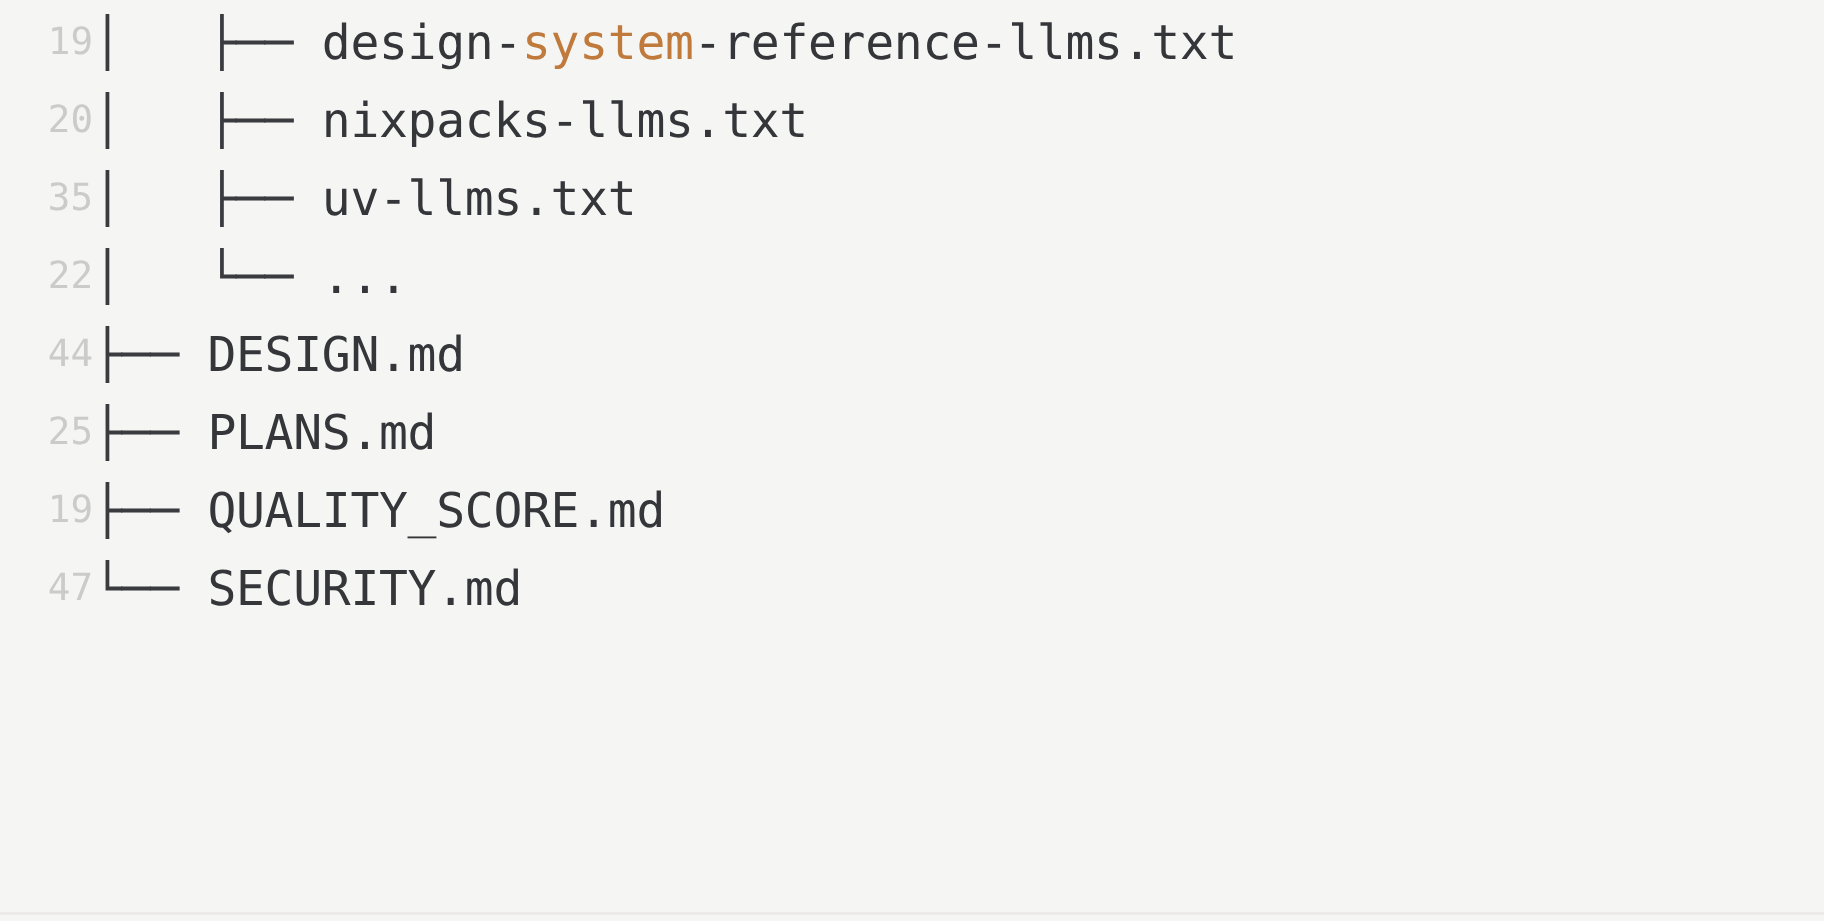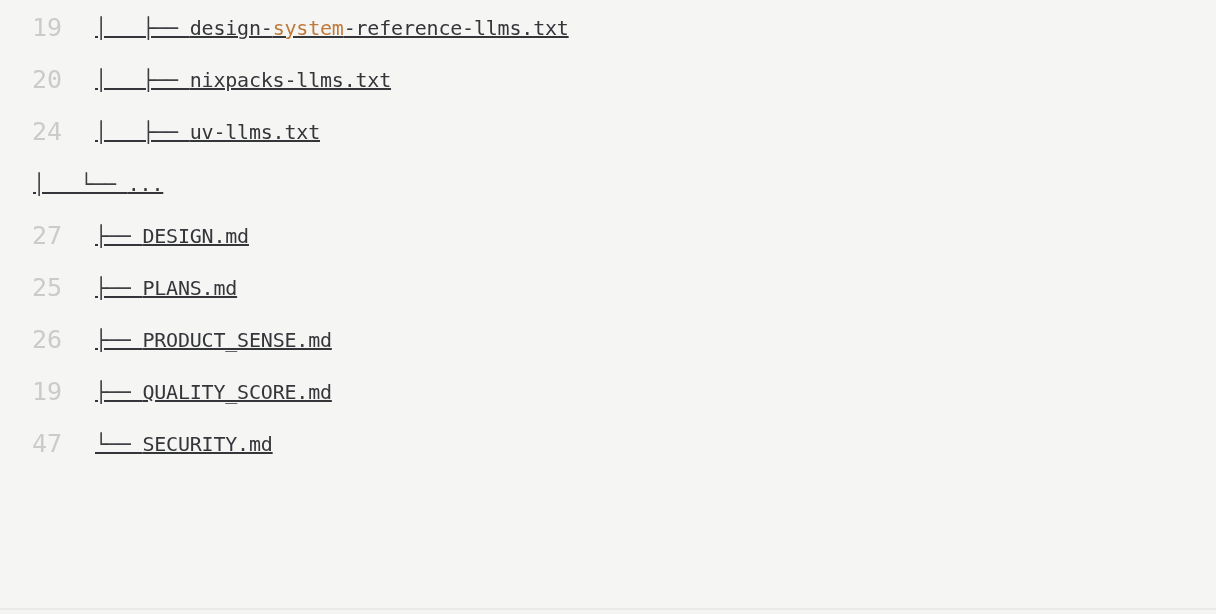--- a/index.html
+++ b/index.html
@@ -47,47 +47,44 @@
     padding-right: 0;
     color: #cbcbc9;
     font-size: 25px;
     font-family: "DejaVu Sans Mono", "Liberation Mono", monospace;
     letter-spacing: 0px;
     user-select: none;
   }
 
   .line-content {
     flex: 1 1 auto;
-    margin-left: 33px;
     color: #35363a;
-    font-size: 20px;
+    font-size: 32px;
     font-family: "DejaVu Sans Mono", "Liberation Mono", monospace;
     letter-spacing: -0.2px;
     white-space: pre;
-    text-decoration: underline;
   }
 
   .tok-tree {
     color: #3a3b3e;
   }
   .tok-plain {
     color: #35363a;
   }
   .tok-accent {
     color: #bf7a3c;
   }
 </style>
 </head>
 <body>
 
 <div id="code-viewer">
   <div id="code-lines">
       <div class="code-line"><span class="line-number">19</span><span class="line-content"><span class="tok-tree">│   ├── </span><span class="tok-plain">design-</span><span class="tok-accent">system</span><span class="tok-plain">-reference-llms.txt</span></span></div>
       <div class="code-line"><span class="line-number">20</span><span class="line-content"><span class="tok-tree">│   ├── </span><span class="tok-plain">nixpacks-llms.txt</span></span></div>
-      <div class="code-line"><span class="line-number">24</span><span class="line-content"><span class="tok-tree">│   ├── </span><span class="tok-plain">uv-llms.txt</span></span></div>
-      <div class="code-line"><span class="line-content"><span class="tok-tree">│   └── </span><span class="tok-plain">...</span></span></div>
-      <div class="code-line"><span class="line-number">27</span><span class="line-content"><span class="tok-tree">├── </span><span class="tok-plain">DESIGN.md</span></span></div>
+      <div class="code-line"><span class="line-number">35</span><span class="line-content"><span class="tok-tree">│   ├── </span><span class="tok-plain">uv-llms.txt</span></span></div>
+      <div class="code-line"><span class="line-number">22</span><span class="line-content"><span class="tok-tree">│   └── </span><span class="tok-plain">...</span></span></div>
+      <div class="code-line"><span class="line-number">44</span><span class="line-content"><span class="tok-tree">├── </span><span class="tok-plain">DESIGN.md</span></span></div>
       <div class="code-line"><span class="line-number">25</span><span class="line-content"><span class="tok-tree">├── </span><span class="tok-plain">PLANS.md</span></span></div>
-      <div class="code-line"><span class="line-number">26</span><span class="line-content"><span class="tok-tree">├── </span><span class="tok-plain">PRODUCT_SENSE.md</span></span></div>
       <div class="code-line"><span class="line-number">19</span><span class="line-content"><span class="tok-tree">├── </span><span class="tok-plain">QUALITY_SCORE.md</span></span></div>
       <div class="code-line"><span class="line-number">47</span><span class="line-content"><span class="tok-tree">└── </span><span class="tok-plain">SECURITY.md</span></span></div>
     </div>
 </div>
 
 </body></html>

